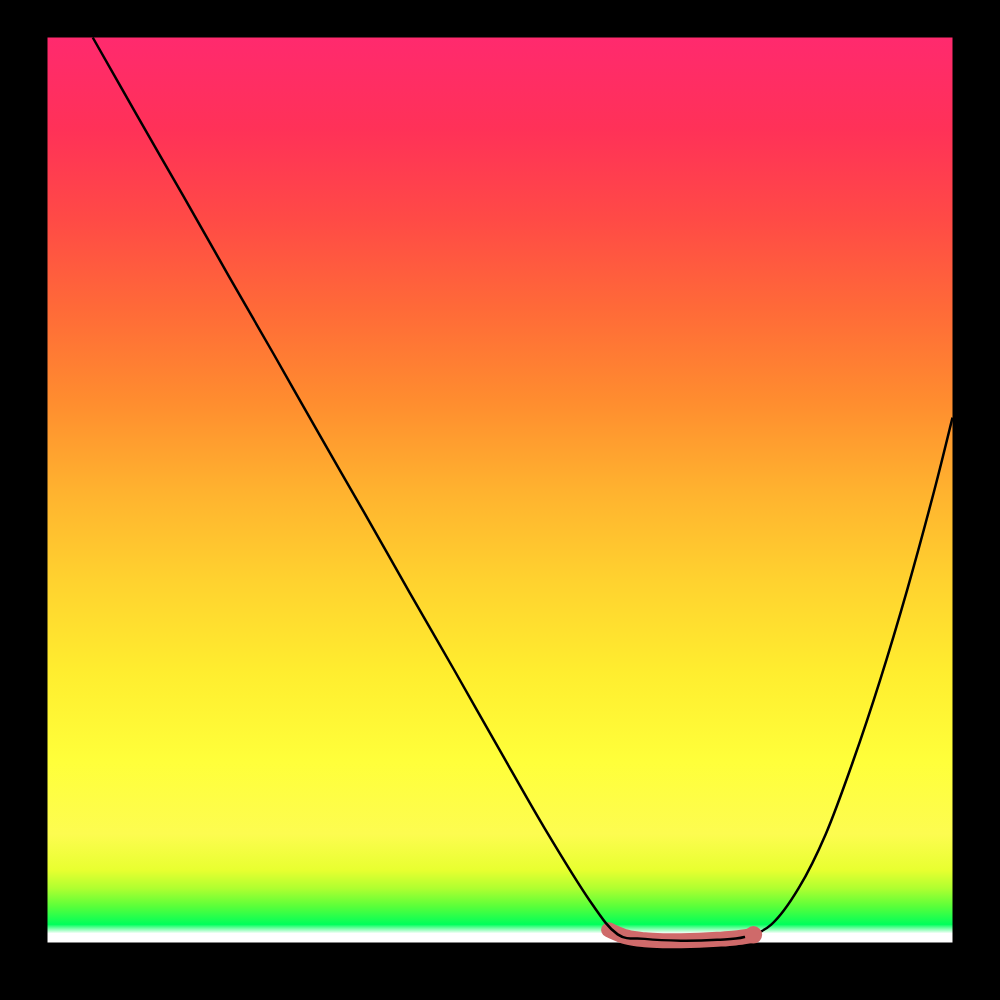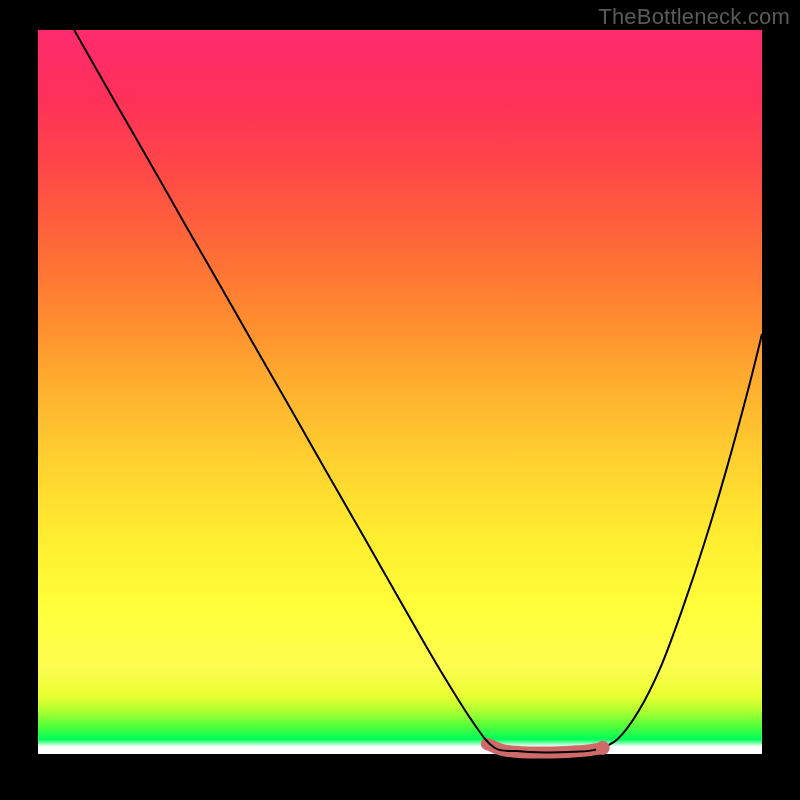--- a/index.html
+++ b/index.html
@@ -60,21 +60,20 @@
   svg.curve {
     position: absolute;
     inset: 0;
     overflow: visible;
   }
 </style>
 </head>
 <body>
 
 <div class="frame">
-  <div class="watermark">TheBottleneck.com</div>
 
   <div class="plot-area">
     <div class="gradient"></div>
     <svg class="curve" id="curve-svg" viewBox="0 0 724 724" preserveAspectRatio="none">
         <path d="M 448.88 713.86 C 451.29 714.83, 458.53 718.33, 463.36 719.66 C 468.19 720.98, 473.01 721.35, 477.84 721.83 C 482.67 722.31, 487.49 722.43, 492.32 722.55 C 497.15 722.67, 501.97 722.61, 506.80 722.55 C 511.63 722.49, 516.45 722.37, 521.28 722.19 C 526.11 722.01, 530.93 721.77, 535.76 721.47 C 540.59 721.16, 545.41 720.92, 550.24 720.38 C 555.07 719.84, 562.31 718.57, 564.72 718.21" fill="none" stroke="#cf6a6a" stroke-width="12" stroke-linecap="round" stroke-linejoin="round"></path>
         <path d="M 36.20 0.00 C 42.23 10.62, 60.33 42.60, 72.40 63.71 C 84.47 84.83, 96.53 105.58, 108.60 126.70 C 120.67 147.82, 132.73 169.30, 144.80 190.41 C 156.87 211.53, 168.93 232.28, 181.00 253.40 C 193.07 274.52, 205.13 296.00, 217.20 317.11 C 229.27 338.23, 241.33 358.98, 253.40 380.10 C 265.47 401.22, 277.53 422.70, 289.60 443.81 C 301.67 464.93, 313.73 485.68, 325.80 506.80 C 337.87 527.92, 349.93 549.40, 362.00 570.51 C 374.07 591.63, 386.13 613.35, 398.20 633.50 C 410.27 653.65, 424.75 677.42, 434.40 691.42 C 444.05 705.42, 448.88 712.54, 456.12 717.48 C 463.36 722.43, 469.39 720.26, 477.84 721.10 C 486.29 721.95, 497.15 722.43, 506.80 722.55 C 516.45 722.67, 527.31 722.31, 535.76 721.83 C 544.21 721.35, 550.24 721.71, 557.48 719.66 C 564.72 717.60, 571.96 716.04, 579.20 709.52 C 586.44 703.00, 593.68 692.63, 600.92 680.56 C 608.16 668.49, 615.40 654.01, 622.64 637.12 C 629.88 620.23, 637.12 599.71, 644.36 579.20 C 651.60 558.69, 658.84 536.97, 666.08 514.04 C 673.32 491.11, 680.56 466.98, 687.80 441.64 C 695.04 416.30, 703.49 384.93, 709.52 362.00 C 715.55 339.07, 721.59 313.73, 724.00 304.08" fill="none" stroke="#000000" stroke-width="2" stroke-linecap="butt" stroke-linejoin="round"></path>
         <circle cx="564.72" cy="717.85" r="7" fill="#cf6a6a"></circle>
       </svg>
   </div>
 </div>

